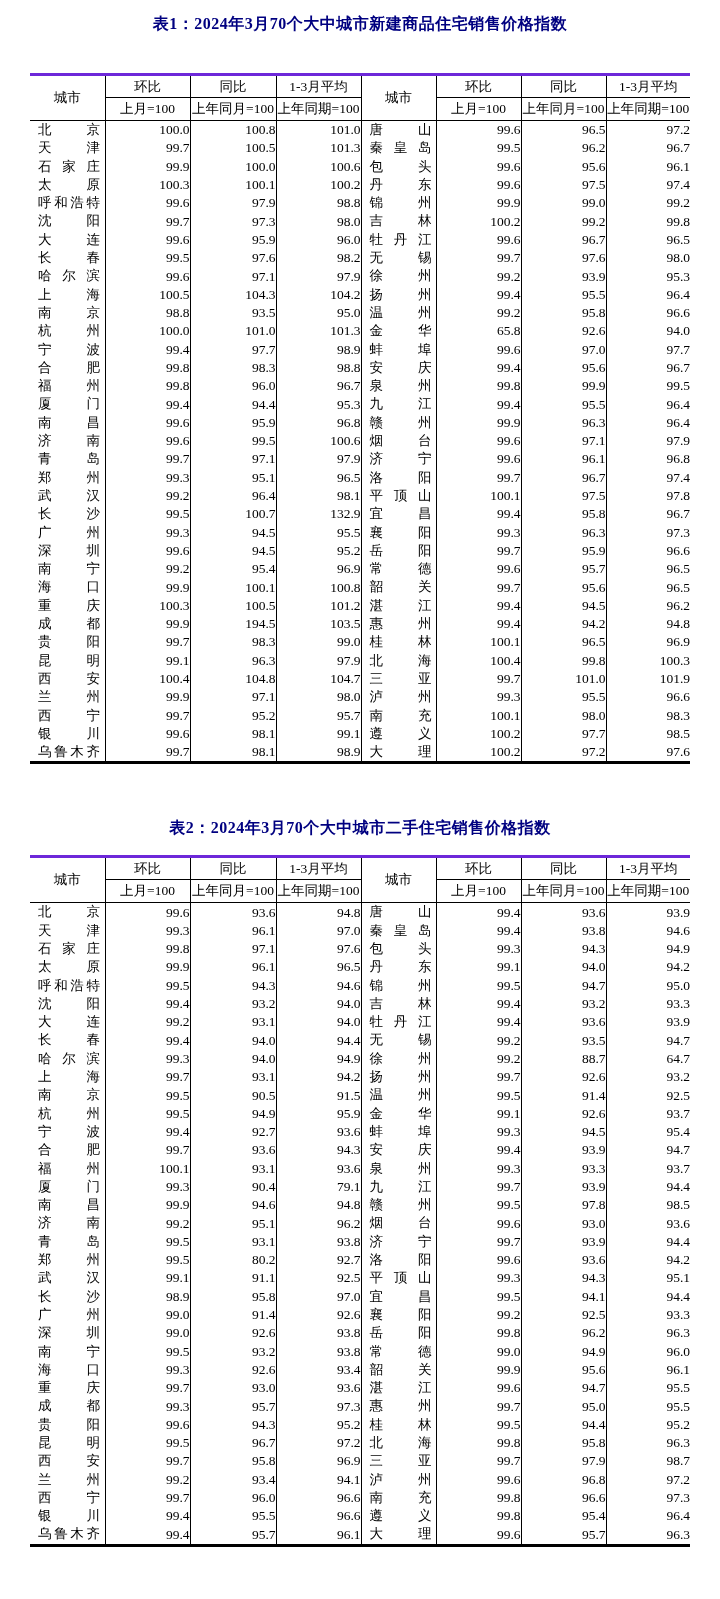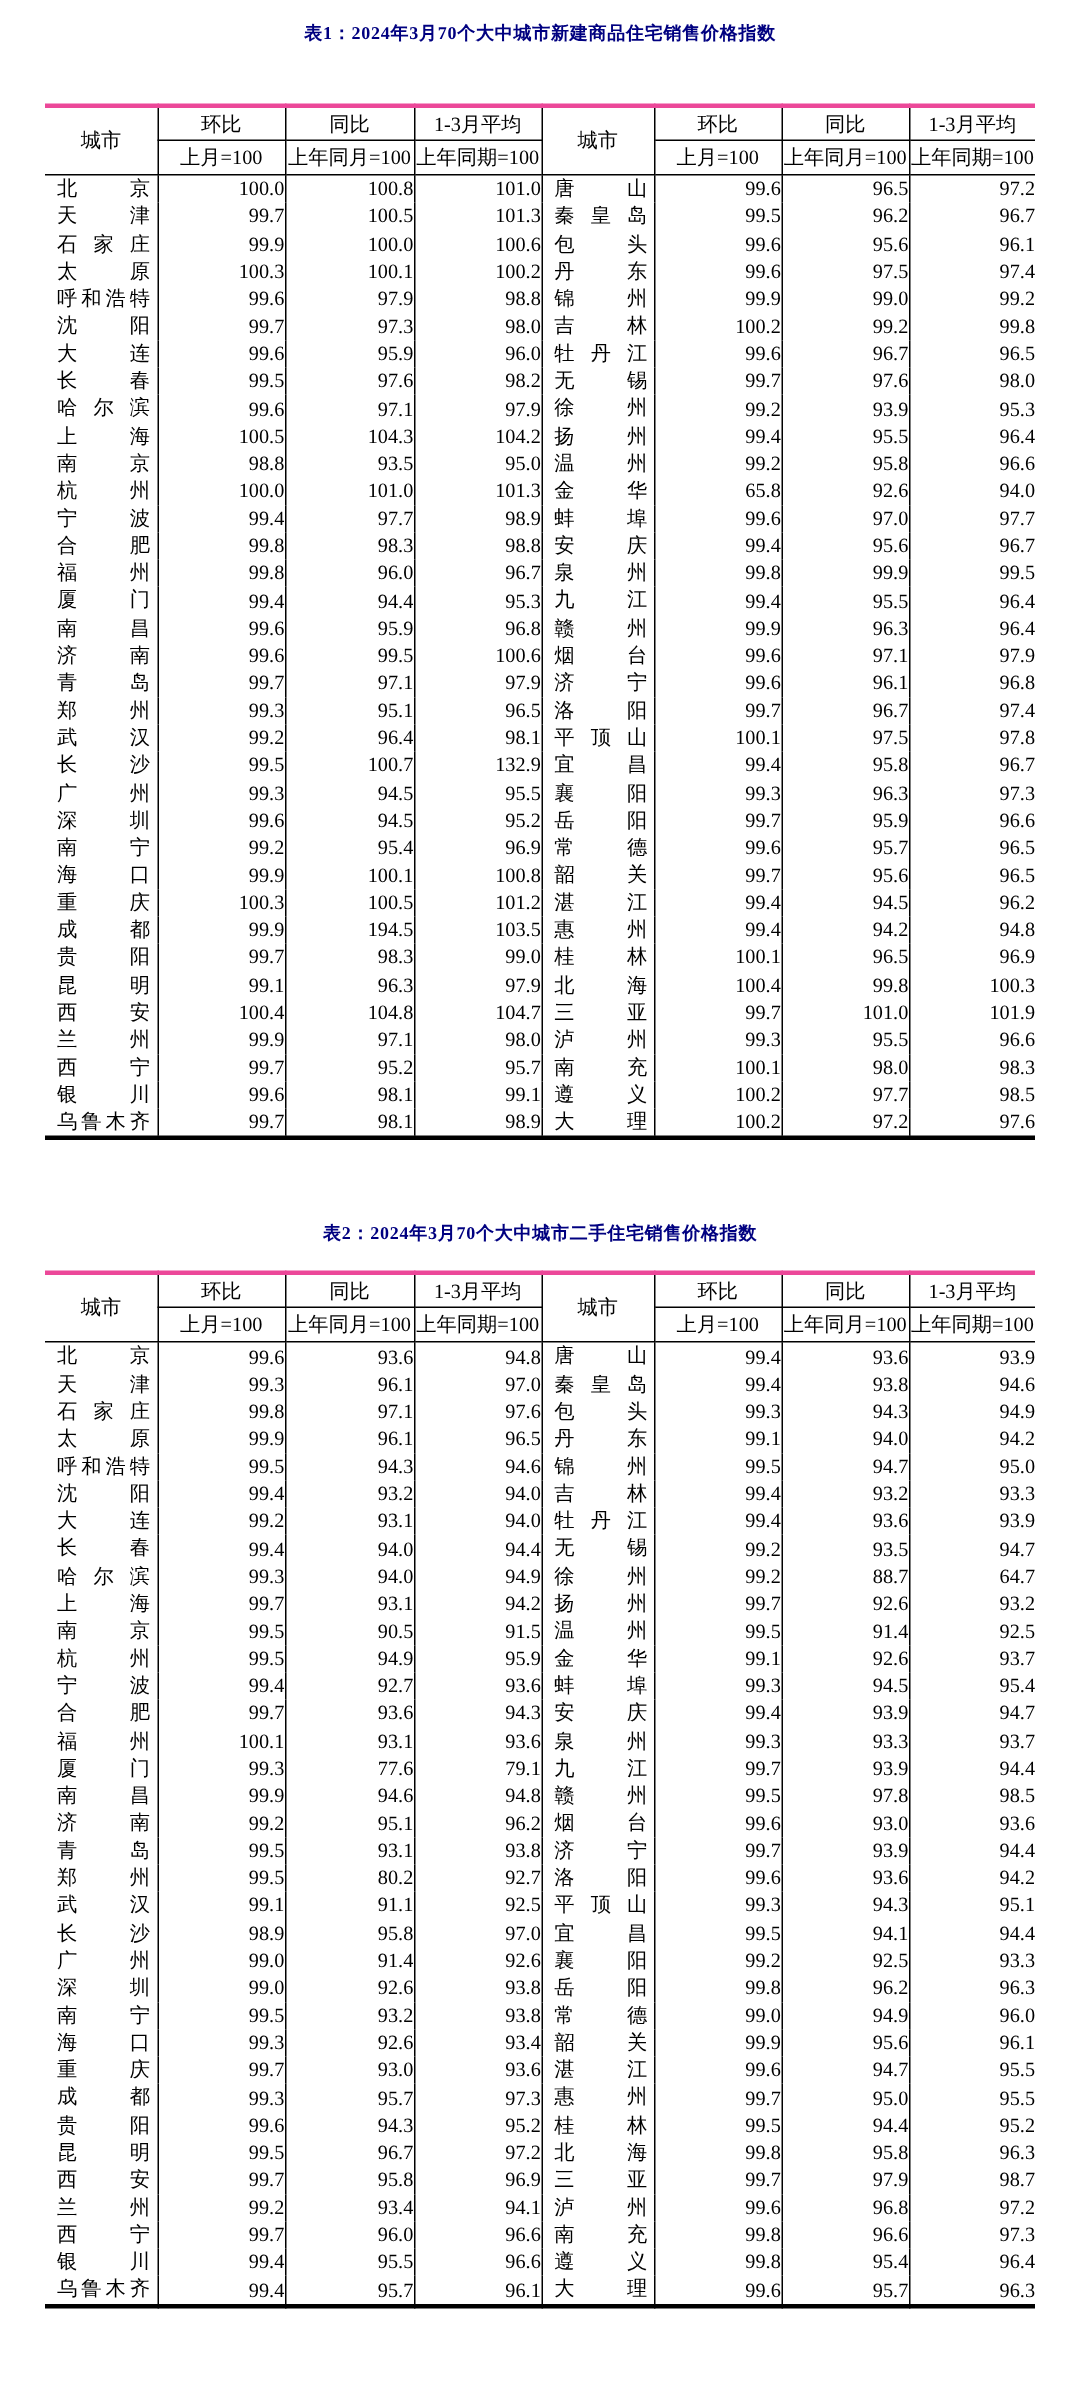--- a/index.html
+++ b/index.html
@@ -6,32 +6,32 @@
   html, body { background: #ffffff; }
   body {
     width: 720px;
     min-height: 1599px;
     font-family: "Liberation Serif", "DejaVu Serif", serif;
     color: #000000;
   }
   .table-title {
     text-align: center;
     font-weight: bold;
-    font-size: 12px;
+    font-size: 16px;
     color: #000080;
     letter-spacing: 0.5px;
   }
   #title1 { padding-top: 14px; margin-bottom: 38px; }
   #title2 { margin-top: 54px; margin-bottom: 16px; }
   table.price-table {
     border-collapse: collapse;
     table-layout: fixed;
     width: 660px;
     margin-left: 30px;
-    border-top: 3px solid #ec4899;
+    border-top: 3px solid #6d28d9;
     border-bottom: 3px solid #000;
   }
   table.price-table th {
     font-weight: normal;
     font-size: 13.5px;
     text-align: center;
     height: 23px;
     border: 1px solid #000;
     overflow: hidden;
     white-space: nowrap;
@@ -1150,21 +1150,21 @@
         <td class="num-cell">93.7</td>
       </tr>
       <tr>
         <td class="city-cell">
           <span class="city">
             <span>厦</span>
             <span>门</span>
           </span>
         </td>
         <td class="num-cell">99.3</td>
-        <td class="num-cell">77.6</td>
+        <td class="num-cell">90.4</td>
         <td class="num-cell">79.1</td>
         <td class="city-cell">
           <span class="city">
             <span>九</span>
             <span>江</span>
           </span>
         </td>
         <td class="num-cell">99.7</td>
         <td class="num-cell">93.9</td>
         <td class="num-cell">94.4</td>

